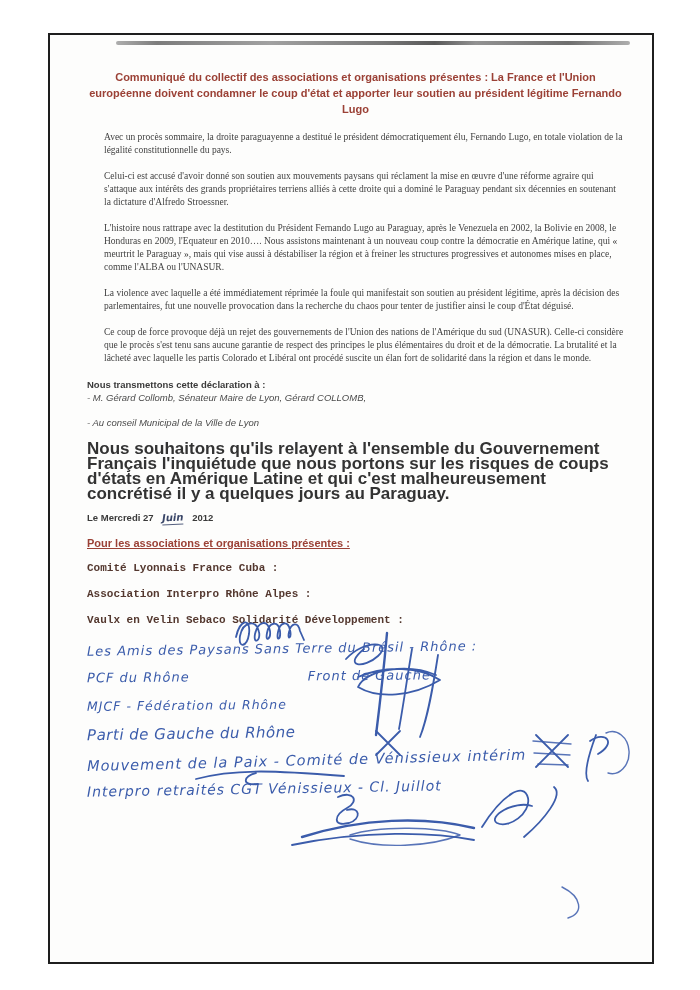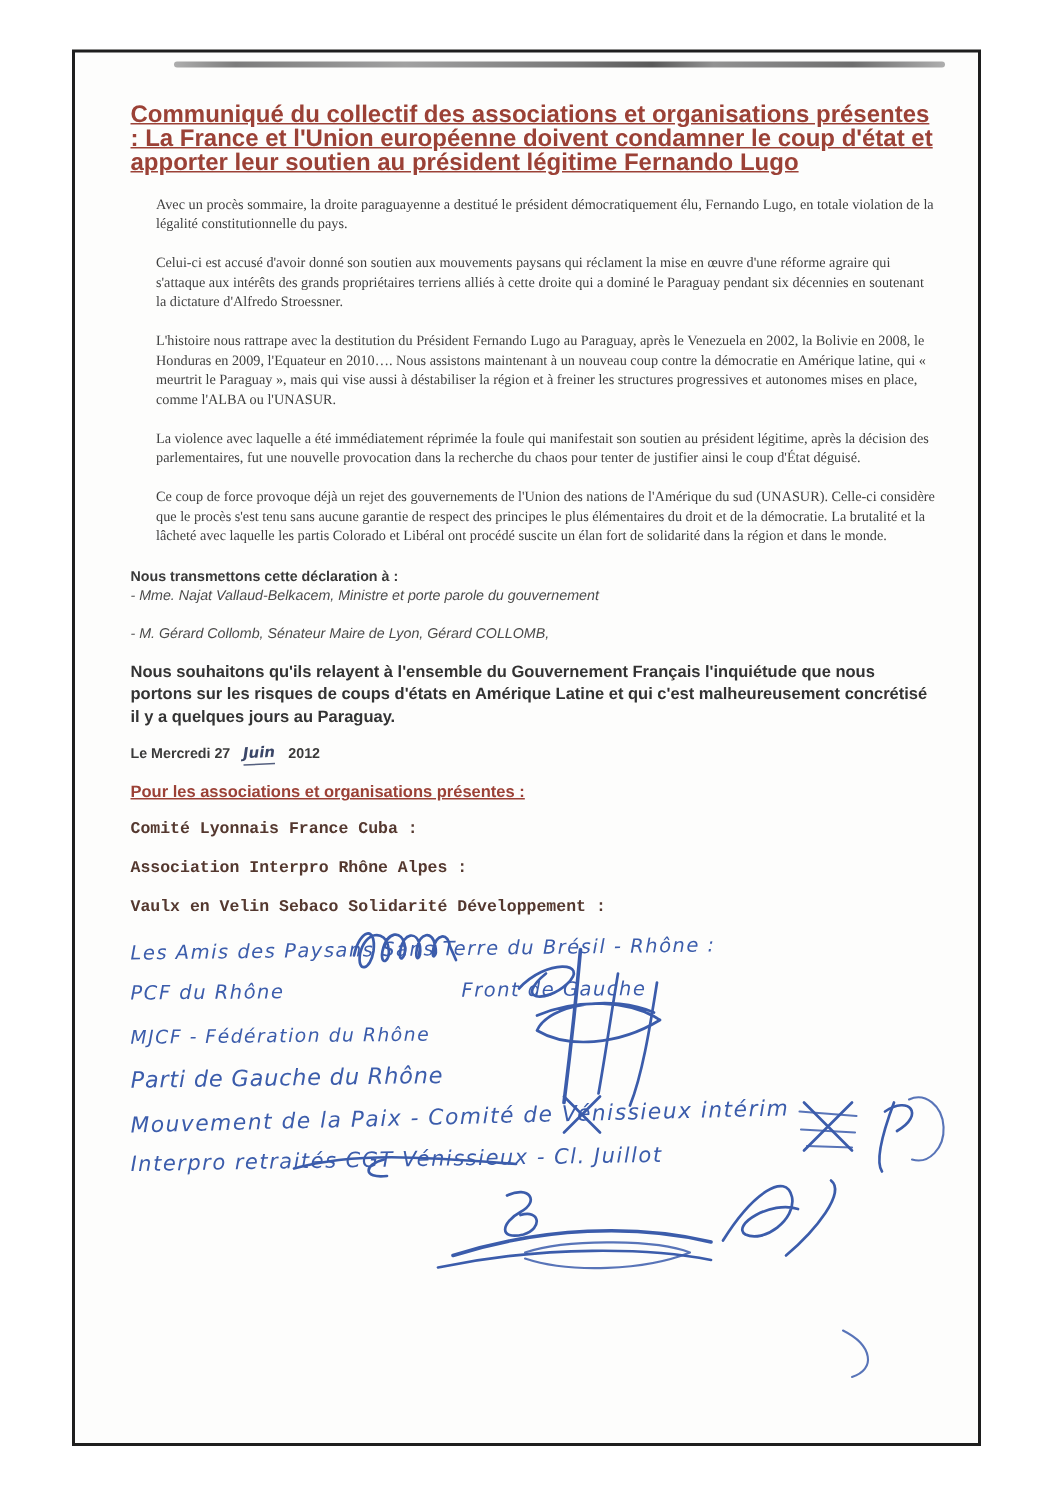--- a/index.html
+++ b/index.html
@@ -26,30 +26,30 @@
     background:linear-gradient(to right,#9a9a9a 0%,#5c5c5c 8%,#8a8a8a 30%,#555 52%,#303030 62%,#777 70%,#4a4a4a 88%,#9a9a9a 100%);
     opacity:.8;border-radius:2px;
   }
   .content{
     position:absolute;left:37px;top:34px;width:537px;
     color:var(--text);
     font-size:9.5px;line-height:13px;
   }
   .doc-title{
     margin:0 0 14px 0;
-    font-size:16px;line-height:16px;font-weight:bold;
+    font-size:11px;line-height:16px;font-weight:bold;
     color:var(--heading-red);
-    text-decoration:underline;
+    text-align:center;
   }
   p.body-par{margin:0 0 13px 17px;font-family:Liberation Serif, serif;}
   .decl-heading{margin:0 0 0 0;font-weight:bold;color:#3a3a3a;}
   .recipient{margin:0 0 12px 0;font-style:italic;color:#4a4a4a;}
   .bold-statement{
     margin:4px 0 10px 0;
-    font-size:11px;line-height:15px;font-weight:bold;color:#333;
+    font-size:17px;line-height:15px;font-weight:bold;color:#333;
   }
   .date-line{margin:0 0 12px 0;font-weight:bold;font-size:9.5px;color:#3a3a3a;}
   .hand{
     font-family:"DejaVu Sans", sans-serif;
     font-style:italic;
     color:var(--ink-blue);
   }
   .date-month{
     display:inline-block;margin:0 6px;
     color:#3a4668;font-size:10px;
@@ -101,22 +101,22 @@
     <h1 class="doc-title">Communiqué du collectif des associations et organisations présentes : La France et l'Union européenne doivent condamner le coup d'état et apporter leur soutien au président légitime Fernando Lugo</h1>
 
     <p class="body-par">Avec un procès sommaire, la droite paraguayenne a destitué le président démocratiquement élu, Fernando Lugo, en totale violation de la légalité constitutionnelle du pays.</p>
     <p class="body-par">Celui-ci est accusé d'avoir donné son soutien aux mouvements paysans qui réclament la mise en œuvre d'une réforme agraire qui s'attaque aux intérêts des grands propriétaires terriens alliés à cette droite qui a dominé le Paraguay pendant six décennies en soutenant la dictature d'Alfredo Stroessner.</p>
     <p class="body-par">L'histoire nous rattrape avec la destitution du Président Fernando Lugo au Paraguay, après le Venezuela en 2002, la Bolivie en 2008, le Honduras en 2009, l'Equateur en 2010…. Nous assistons maintenant à un nouveau coup contre la démocratie en Amérique latine, qui « meurtrit le Paraguay », mais qui vise aussi à déstabiliser la région et à freiner les structures progressives et autonomes mises en place, comme l'ALBA ou l'UNASUR.</p>
     <p class="body-par">La violence avec laquelle a été immédiatement réprimée la foule qui manifestait son soutien au président légitime, après la décision des parlementaires, fut une nouvelle provocation dans la recherche du chaos pour tenter de justifier ainsi le coup d'État déguisé.</p>
     <p class="body-par">Ce coup de force provoque déjà un rejet des gouvernements de l'Union des nations de l'Amérique du sud (UNASUR). Celle-ci considère que le procès s'est tenu sans aucune garantie de respect des principes le plus élémentaires du droit et de la démocratie. La brutalité et la lâcheté avec laquelle les partis Colorado et Libéral ont procédé suscite un élan fort de solidarité dans la région et dans le monde.</p>
 
     <p class="decl-heading">Nous transmettons cette déclaration à :</p>
 
-    <p class="recipient">- Mme. Najat Vallaud-Belkacem, Ministre et porte parole du gouvernement</p>
     <p class="recipient">- M. Gérard Collomb, Sénateur Maire de Lyon, Gérard COLLOMB,</p>
+    <p class="recipient">- Au conseil Municipal de la Ville de Lyon</p>
 
     <p class="bold-statement">Nous souhaitons qu'ils relayent à l'ensemble du Gouvernement Français l'inquiétude que nous portons sur les risques de coups d'états en Amérique Latine et qui c'est malheureusement concrétisé il y a quelques jours au Paraguay.</p>
 
     <p class="date-line">
       <span>Le Mercredi 27</span>
       <span class="hand date-month">Juin</span>
       <span>2012</span>
     </p>
 
     <h2 class="sign-heading">Pour les associations et organisations présentes :</h2>

